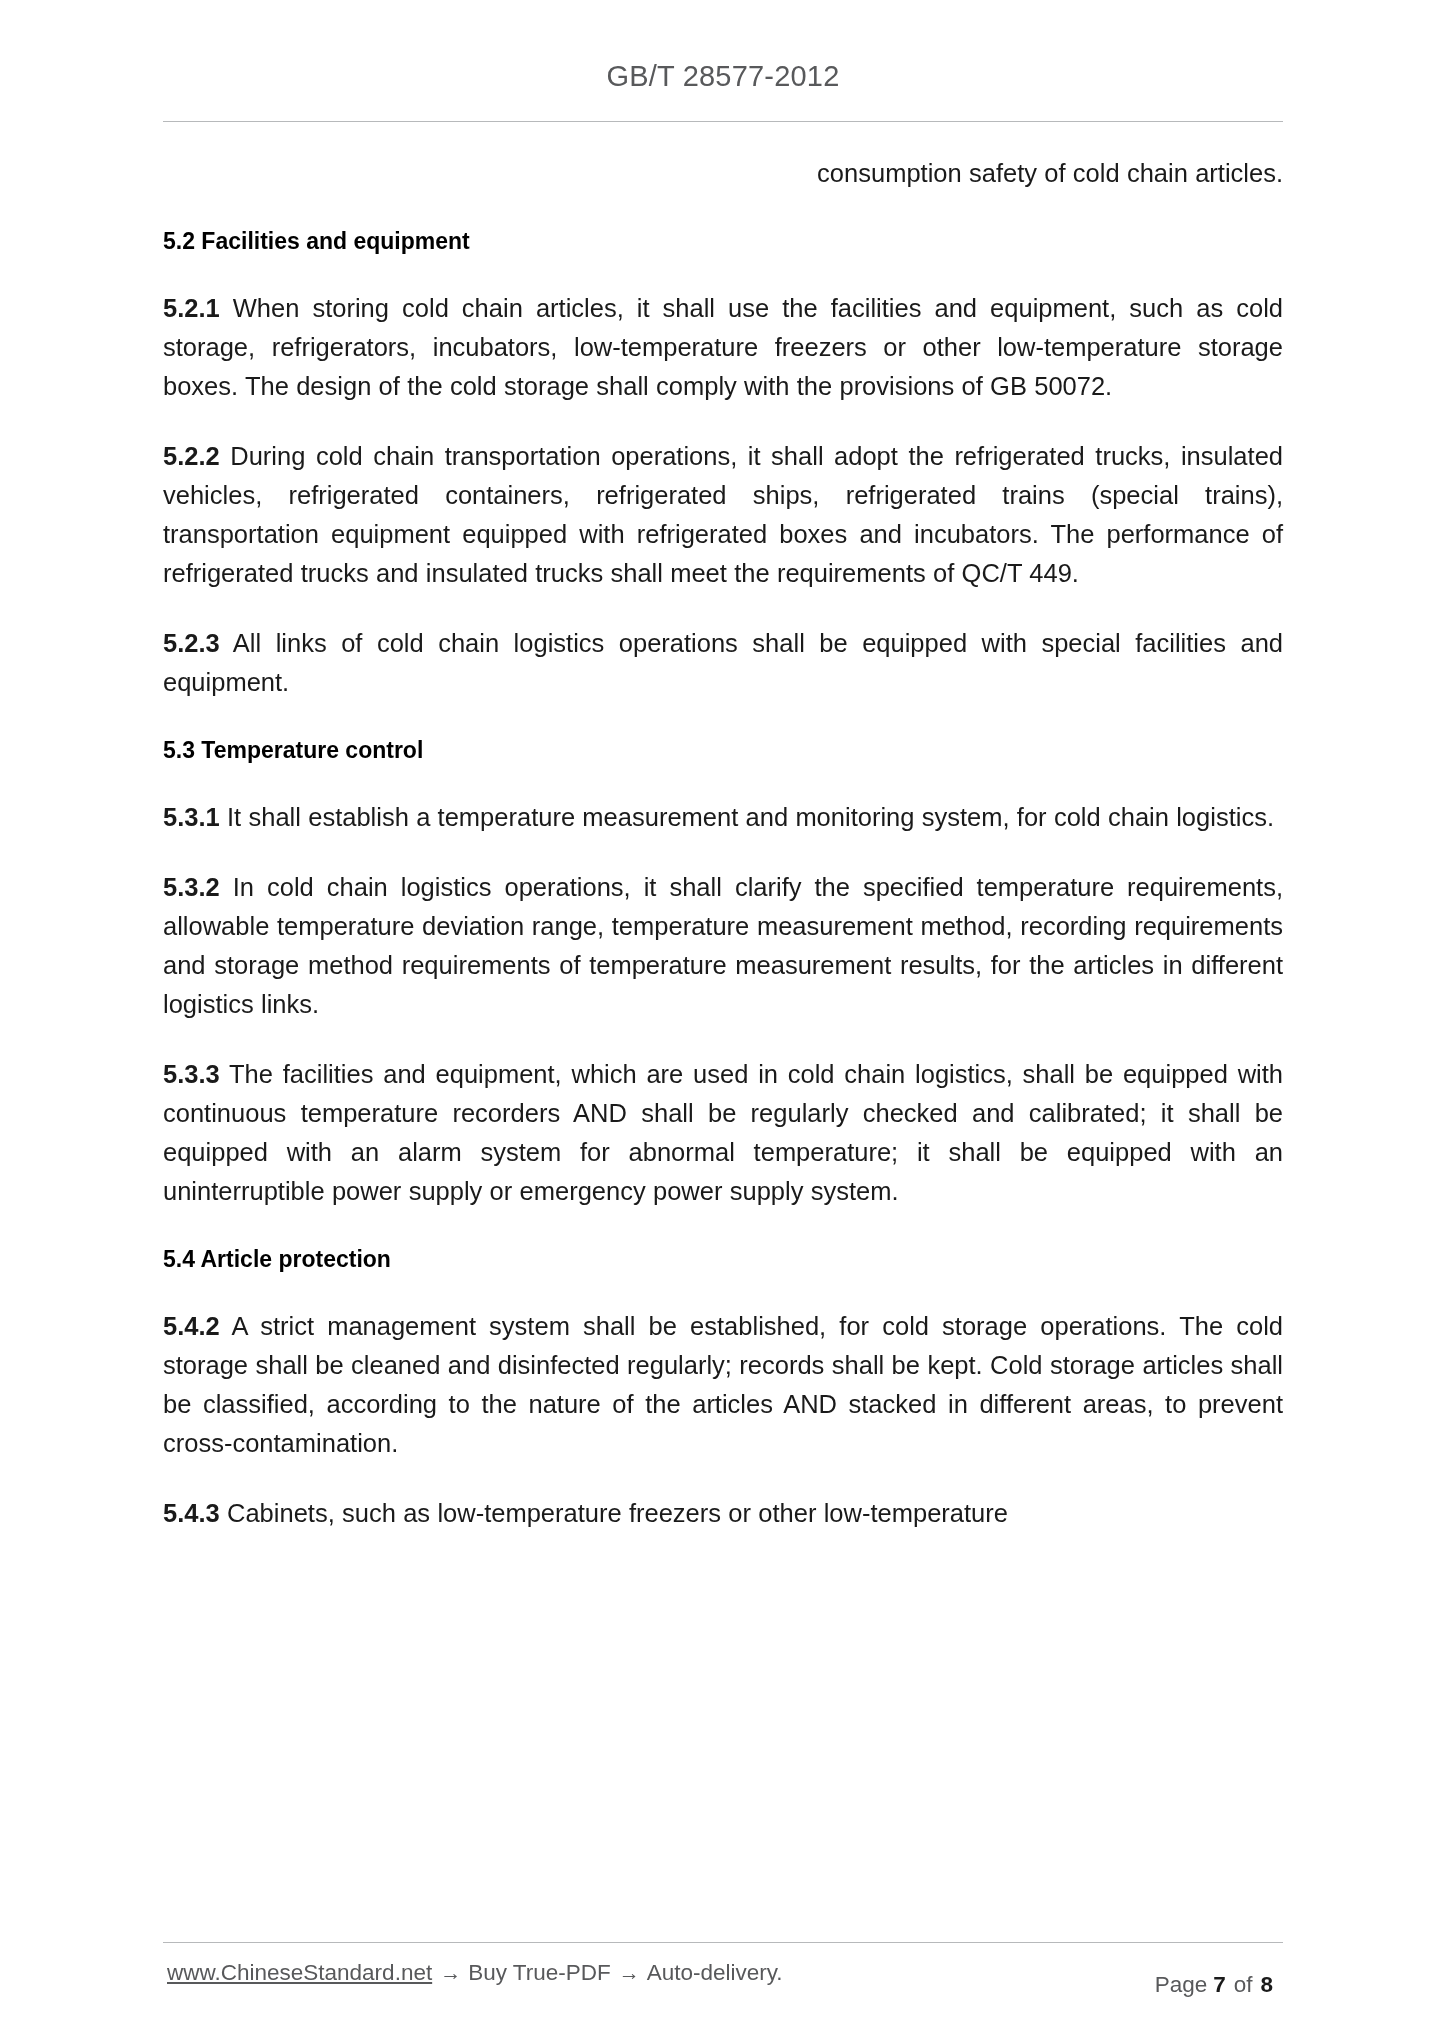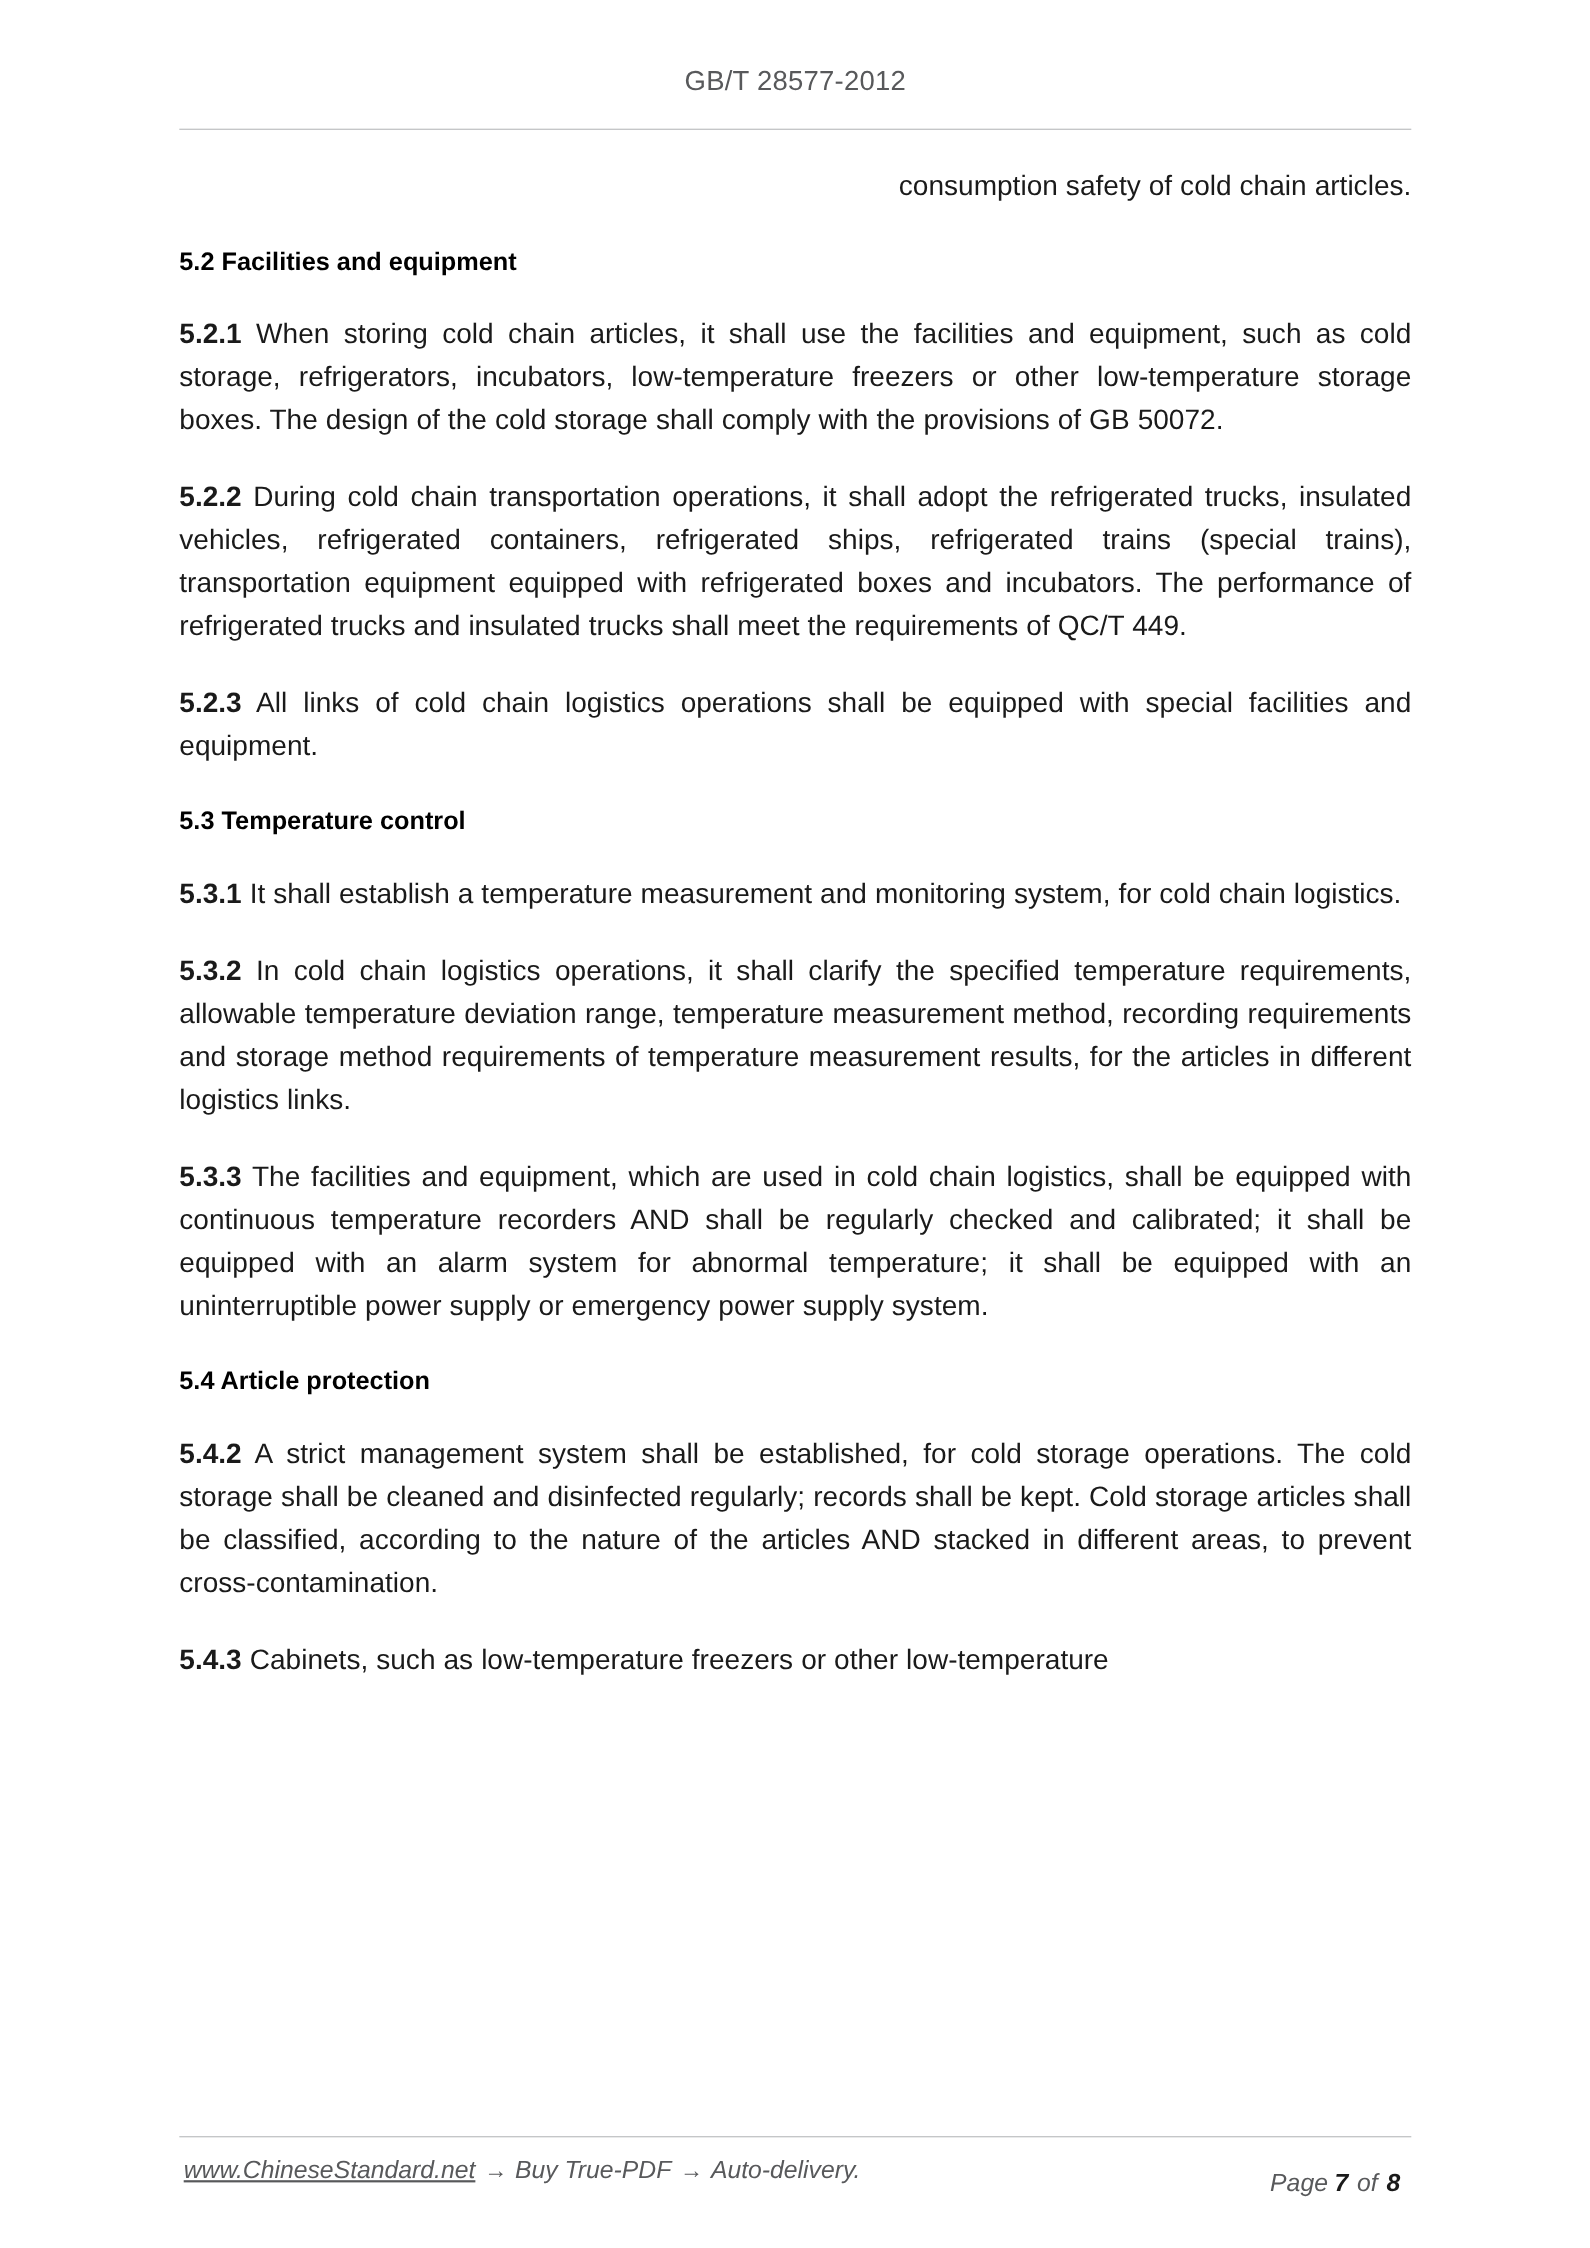--- a/index.html
+++ b/index.html
@@ -27,21 +27,21 @@
     width: 1120px;
     height: 2044px;
   }
 
   
   .header {
     padding-top: 62px;
     text-align: center;
   }
   .header-title {
-    font-size: 25px;
+    font-size: 29px;
     color: #58595b;
     letter-spacing: 0.2px;
     line-height: 1;
   }
   .header-rule {
     margin-top: 30px;
     border: 0;
     border-top: 1.5px solid #b7b9bb;
     width: 100%;
     height: 0;
@@ -79,21 +79,20 @@
     margin-top: 31px;
   }
 
   
   .footer {
     position: absolute;
     left: 0;
     bottom: 0;
     width: 100%;
     height: 150px;
-    font-style: italic;
   }
   .footer-rule {
     border: 0;
     border-top: 1.5px solid #b7b9bb;
     width: 100%;
     margin: 0;
     position: absolute;
     top: 48px;
     left: 0;
   }

